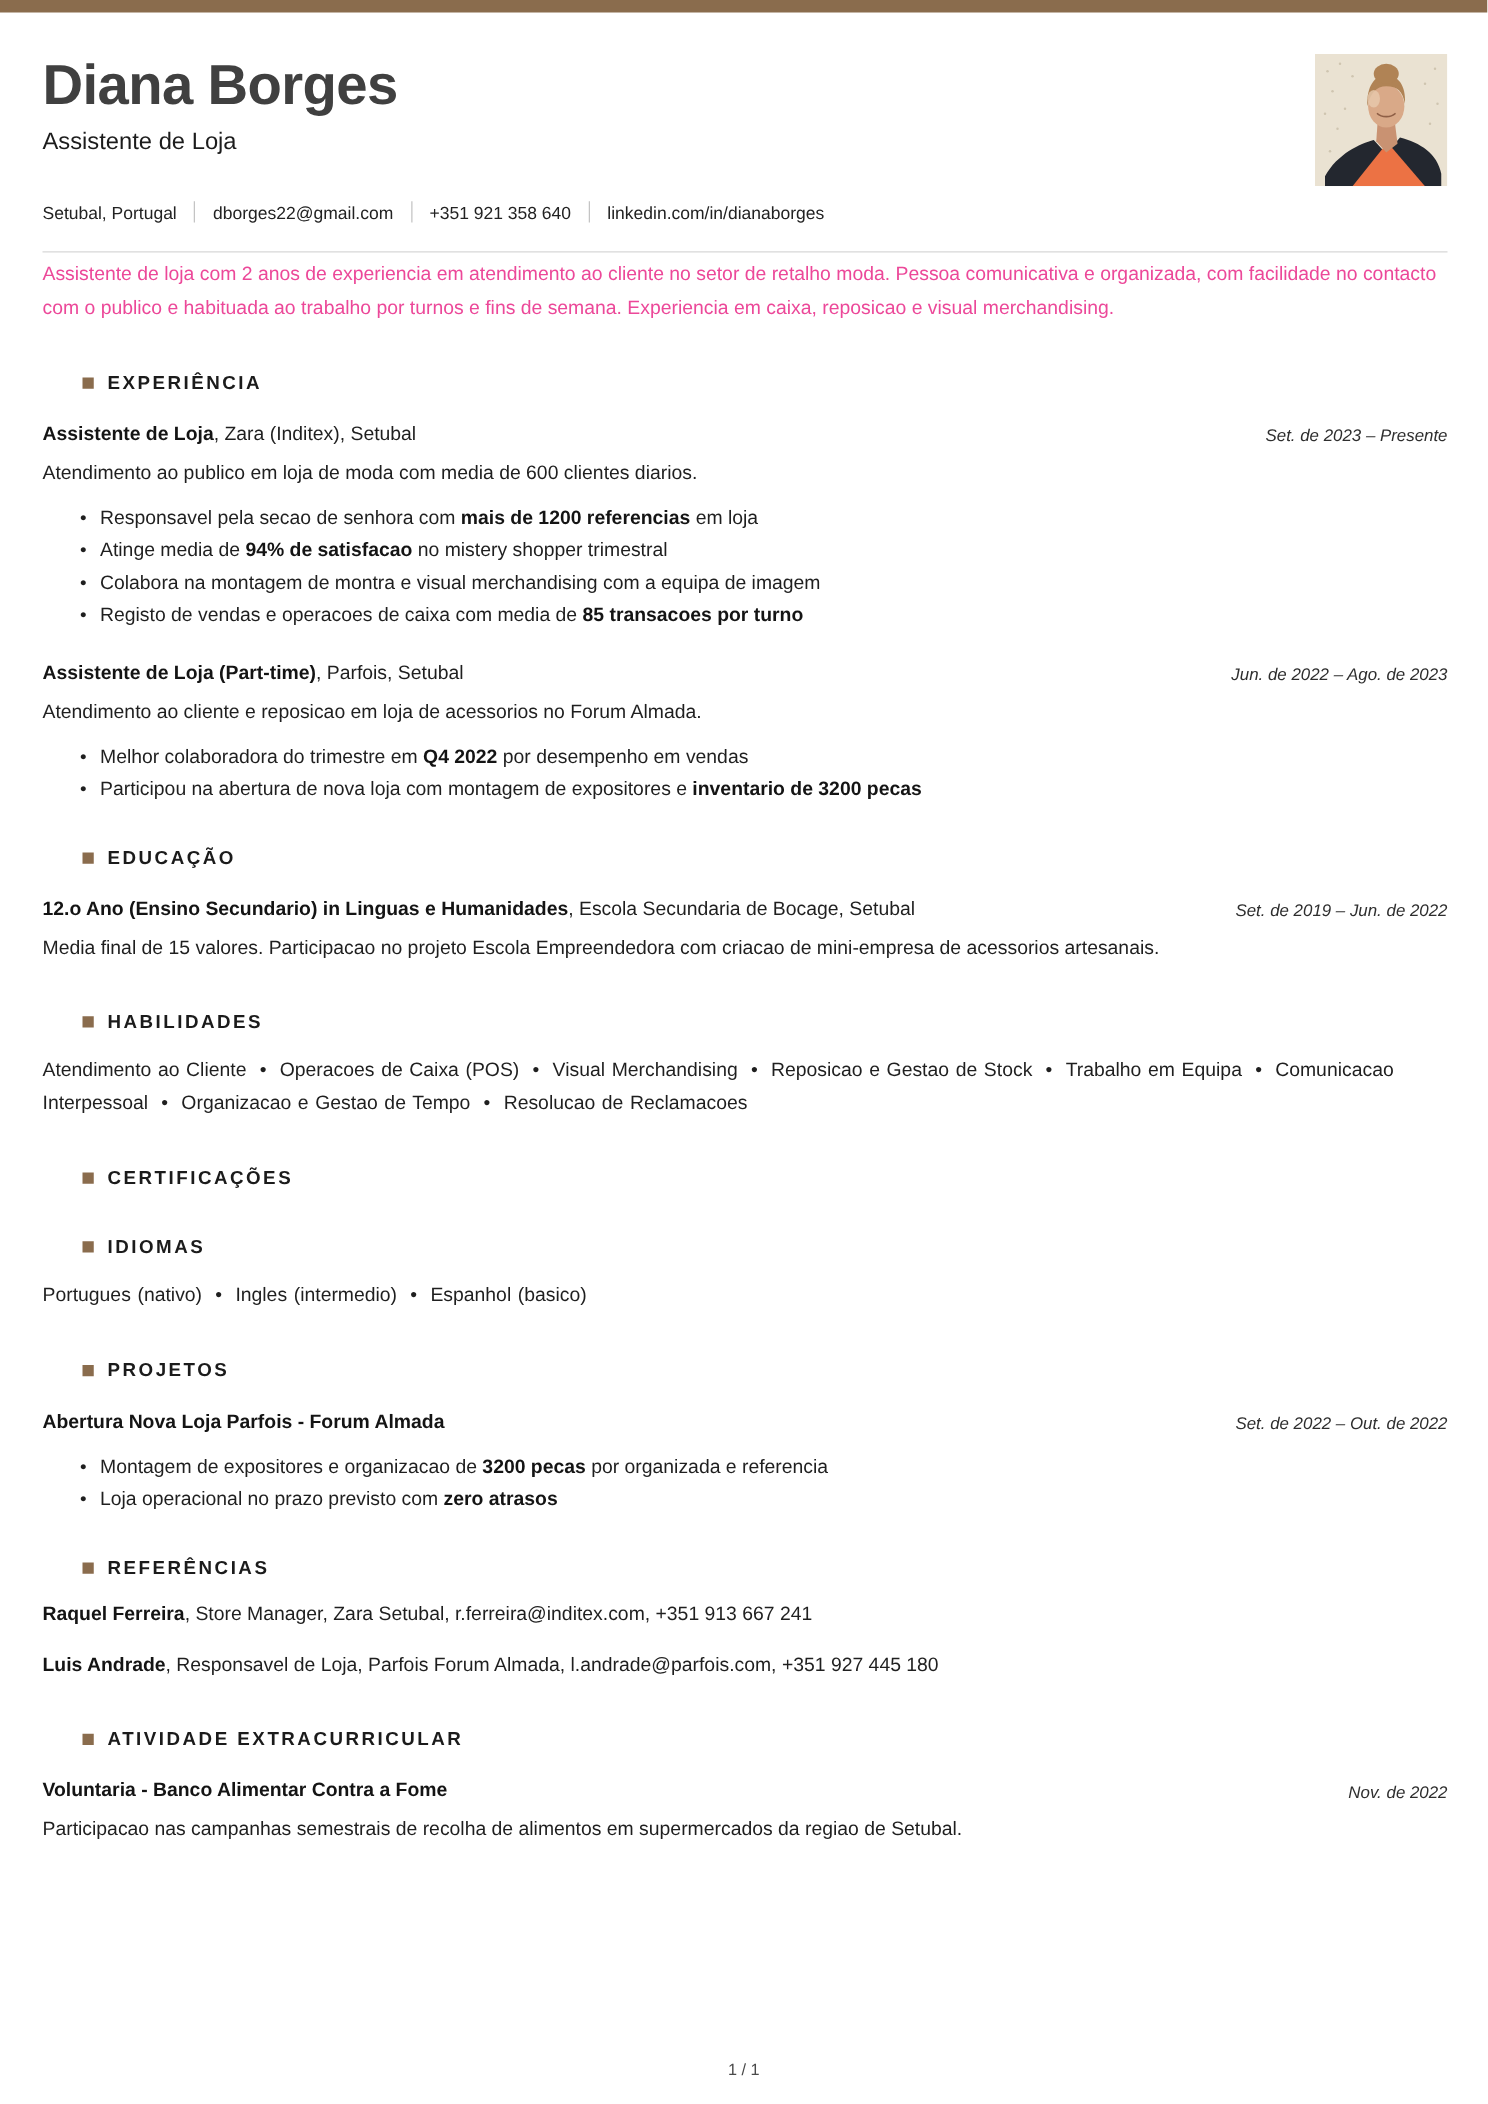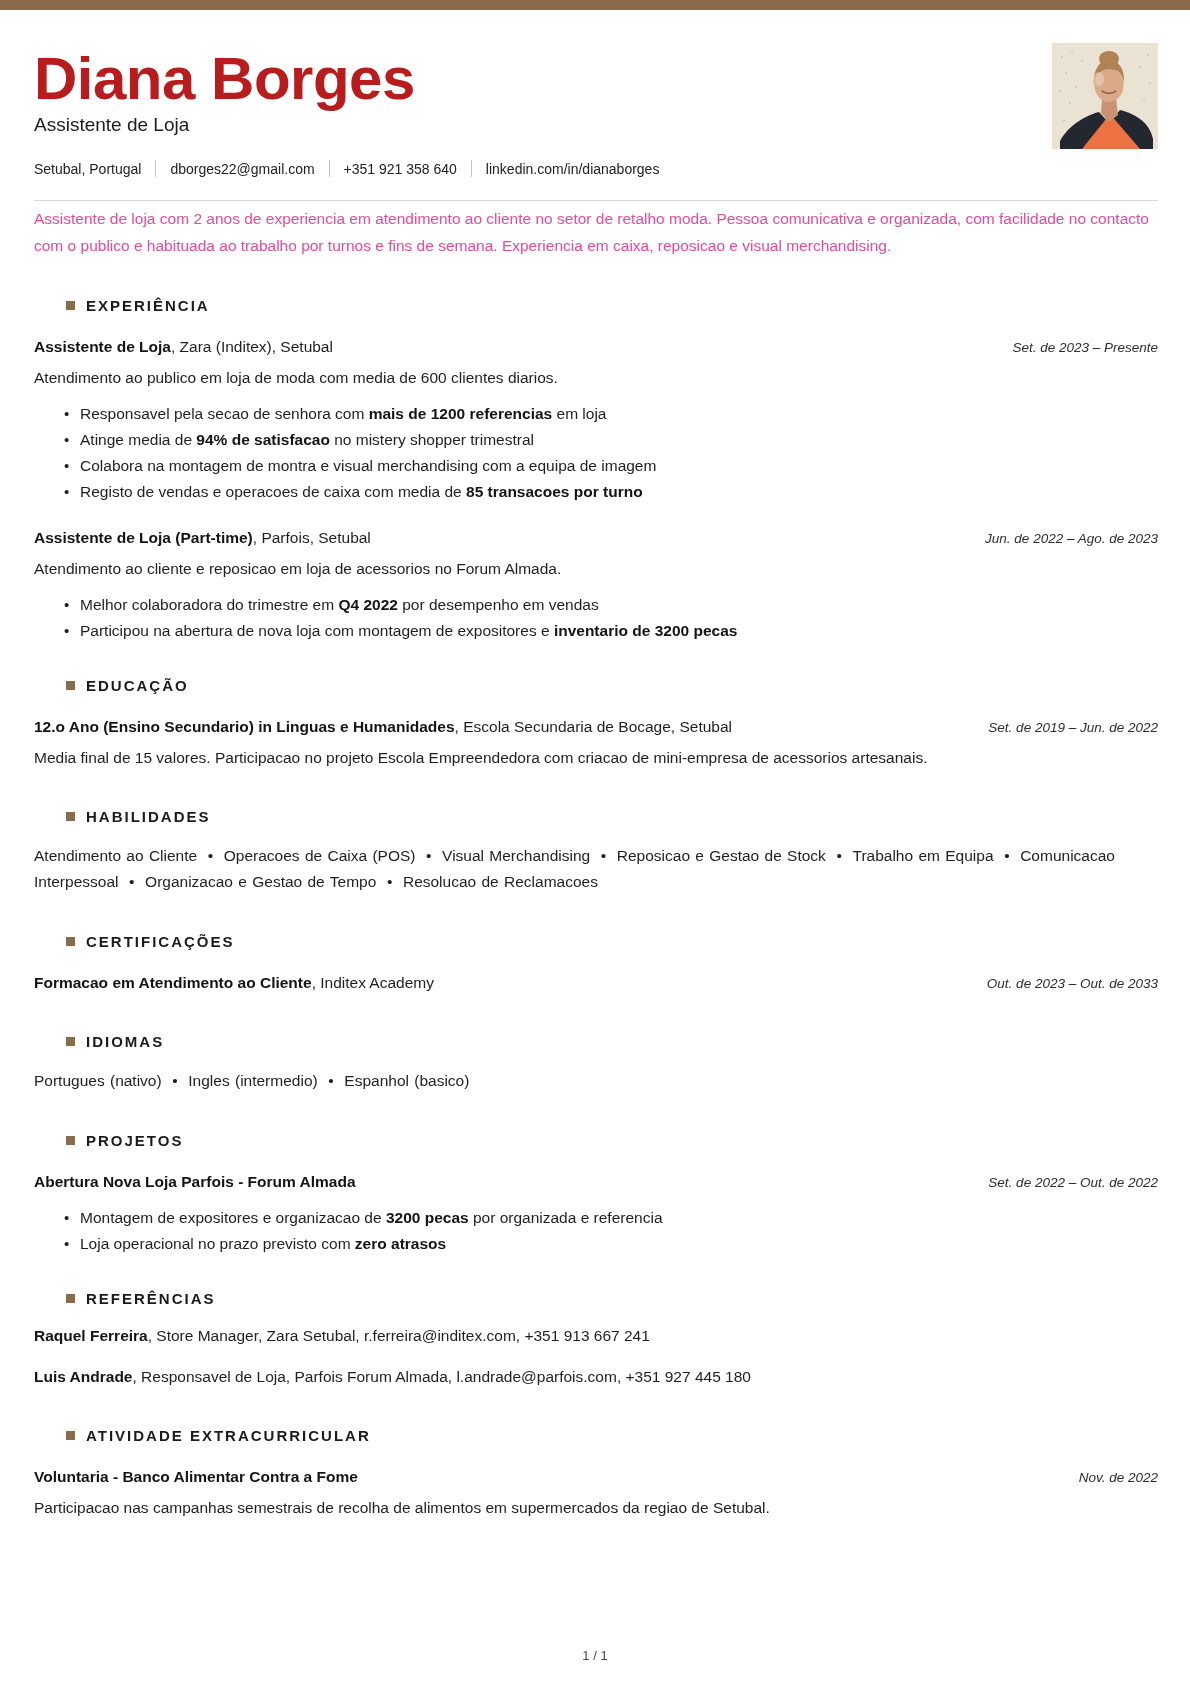--- a/index.html
+++ b/index.html
@@ -9,23 +9,23 @@
     position: relative;
     font-family: "Liberation Sans", sans-serif;
     color: #1c1c1c;
     overflow: hidden;
   }
   .topbar { width: 100%; height: 10px; background: #8A6C4D; }
   .content { padding: 0 32px 0 34px; position: relative; }
 
   
   .hdr { position: relative; }
-  .name { font-size: 60px; font-weight: 700; letter-spacing: -0.5px; padding-top: 44px; line-height: 50px; color: #b91c1c; }
+  .name { font-size: 45px; font-weight: 700; letter-spacing: -0.5px; padding-top: 33px; line-height: 50px; color: #404040; }
   .role { font-size: 19px; margin-top: 10px; color: #1c1c1c; }
-  .contact { display: flex; align-items: center; margin-top: 24px; font-size: 14px; color: #222; }
+  .contact { display: flex; align-items: center; margin-top: 36px; font-size: 14px; color: #222; }
   .contact .sep { display: inline-block; width: 1px; height: 17px; background: #c4c4c4; margin: 0 14px; }
   .photo { position: absolute; top: 33px; right: 0; width: 106px; height: 106px; overflow: hidden; }
   .rule { border: none; border-top: 1px solid #d8d8d8; margin-top: 23px; }
   .summary { font-size: 15.5px; line-height: 27px; margin-top: 4px; color: #ec4899; }
 
   
   .sec-head { display: flex; align-items: center; gap: 11px; margin-top: 38px; padding-left: 32px; }
   .sec-head .sq { width: 9px; height: 9px; background: #8A6C4D; flex: 0 0 auto; }
   .sec-head .sec-label { font-size: 15px; font-weight: 700; letter-spacing: 2px; color: #1b1b1b; }
 
@@ -145,26 +145,20 @@
   <div class="sec-head">
     <span class="sq"></span>
     <span class="sec-label">HABILIDADES</span>
   </div>
   <div class="inline-list">Atendimento ao Cliente&nbsp;&nbsp;•&nbsp;&nbsp;Operacoes de Caixa (POS)&nbsp;&nbsp;•&nbsp;&nbsp;Visual Merchandising&nbsp;&nbsp;•&nbsp;&nbsp;Reposicao e Gestao de Stock&nbsp;&nbsp;•&nbsp;&nbsp;Trabalho em Equipa&nbsp;&nbsp;•&nbsp;&nbsp;Comunicacao Interpessoal&nbsp;&nbsp;•&nbsp;&nbsp;Organizacao e Gestao de Tempo&nbsp;&nbsp;•&nbsp;&nbsp;Resolucao de Reclamacoes</div>
 
   <div class="sec-head">
     <span class="sq"></span>
     <span class="sec-label">CERTIFICAÇÕES</span>
   </div>
-  <div class="entry">
-    <div class="entry-head">
-      <div class="entry-title rich"><b>Formacao em Atendimento ao Cliente</b><span>, Inditex Academy</span></div>
-      <div class="entry-date">Out. de 2023 – Out. de 2033</div>
-    </div>
-  </div>
 
   <div class="sec-head">
     <span class="sq"></span>
     <span class="sec-label">IDIOMAS</span>
   </div>
   <div class="inline-list">Portugues (nativo)&nbsp;&nbsp;•&nbsp;&nbsp;Ingles (intermedio)&nbsp;&nbsp;•&nbsp;&nbsp;Espanhol (basico)</div>
 
   <div class="sec-head">
     <span class="sq"></span>
     <span class="sec-label">PROJETOS</span>

